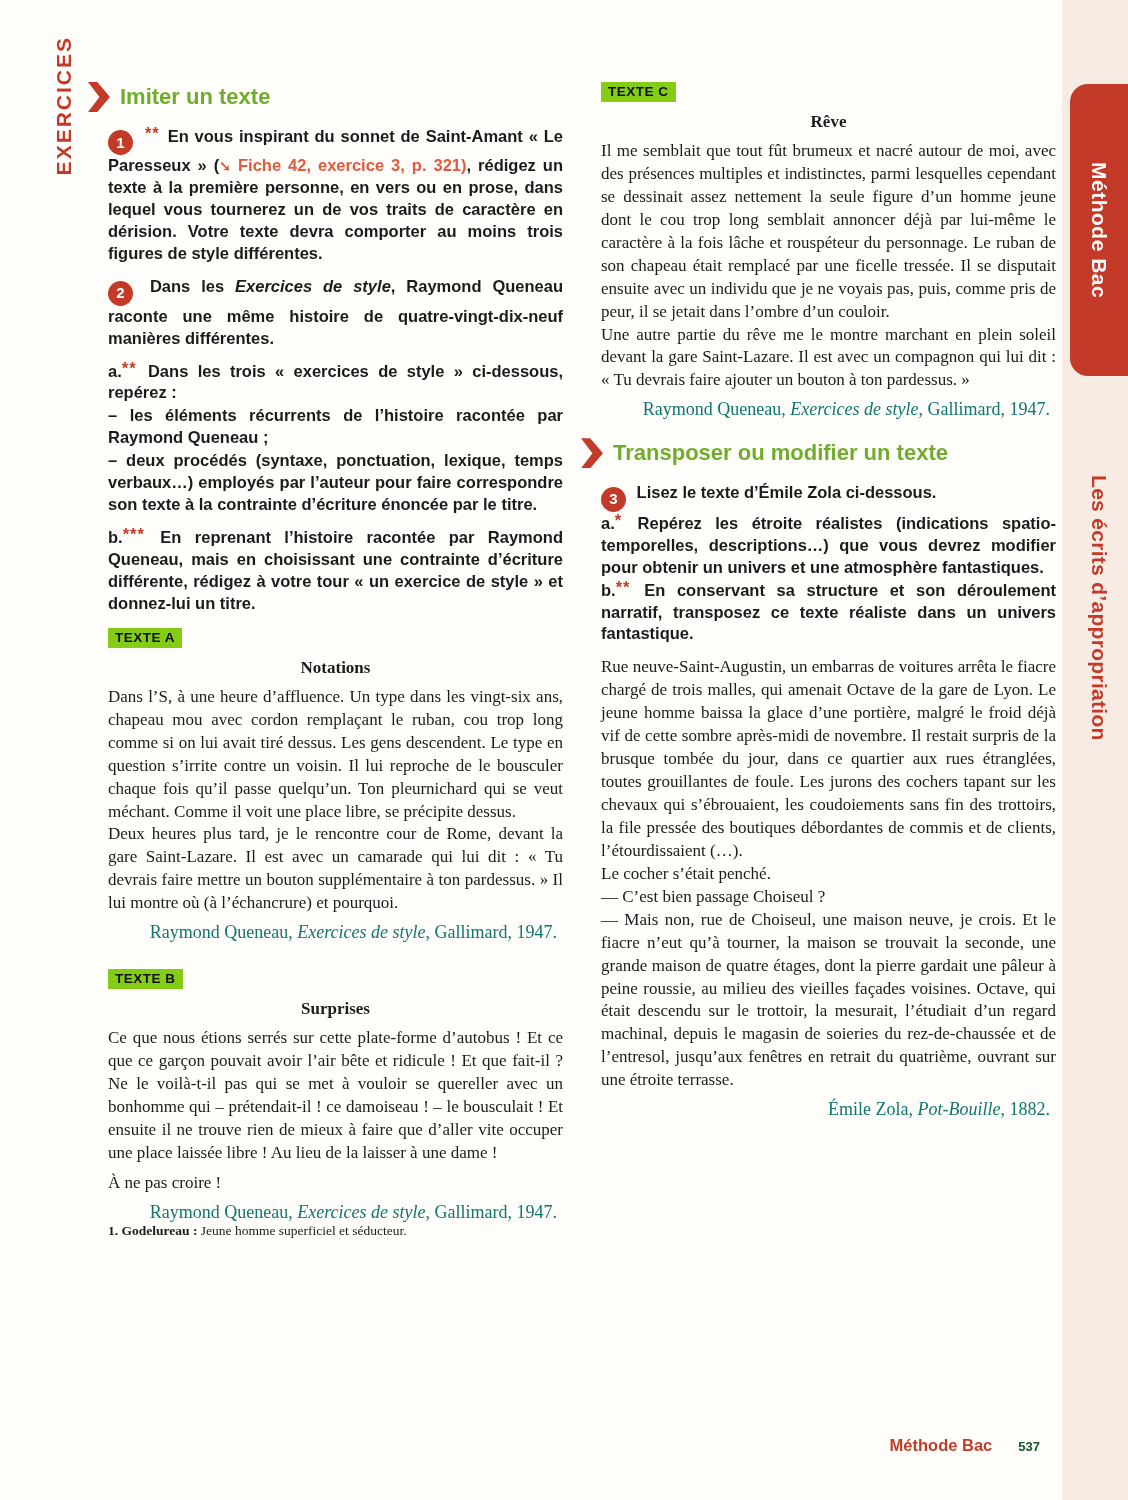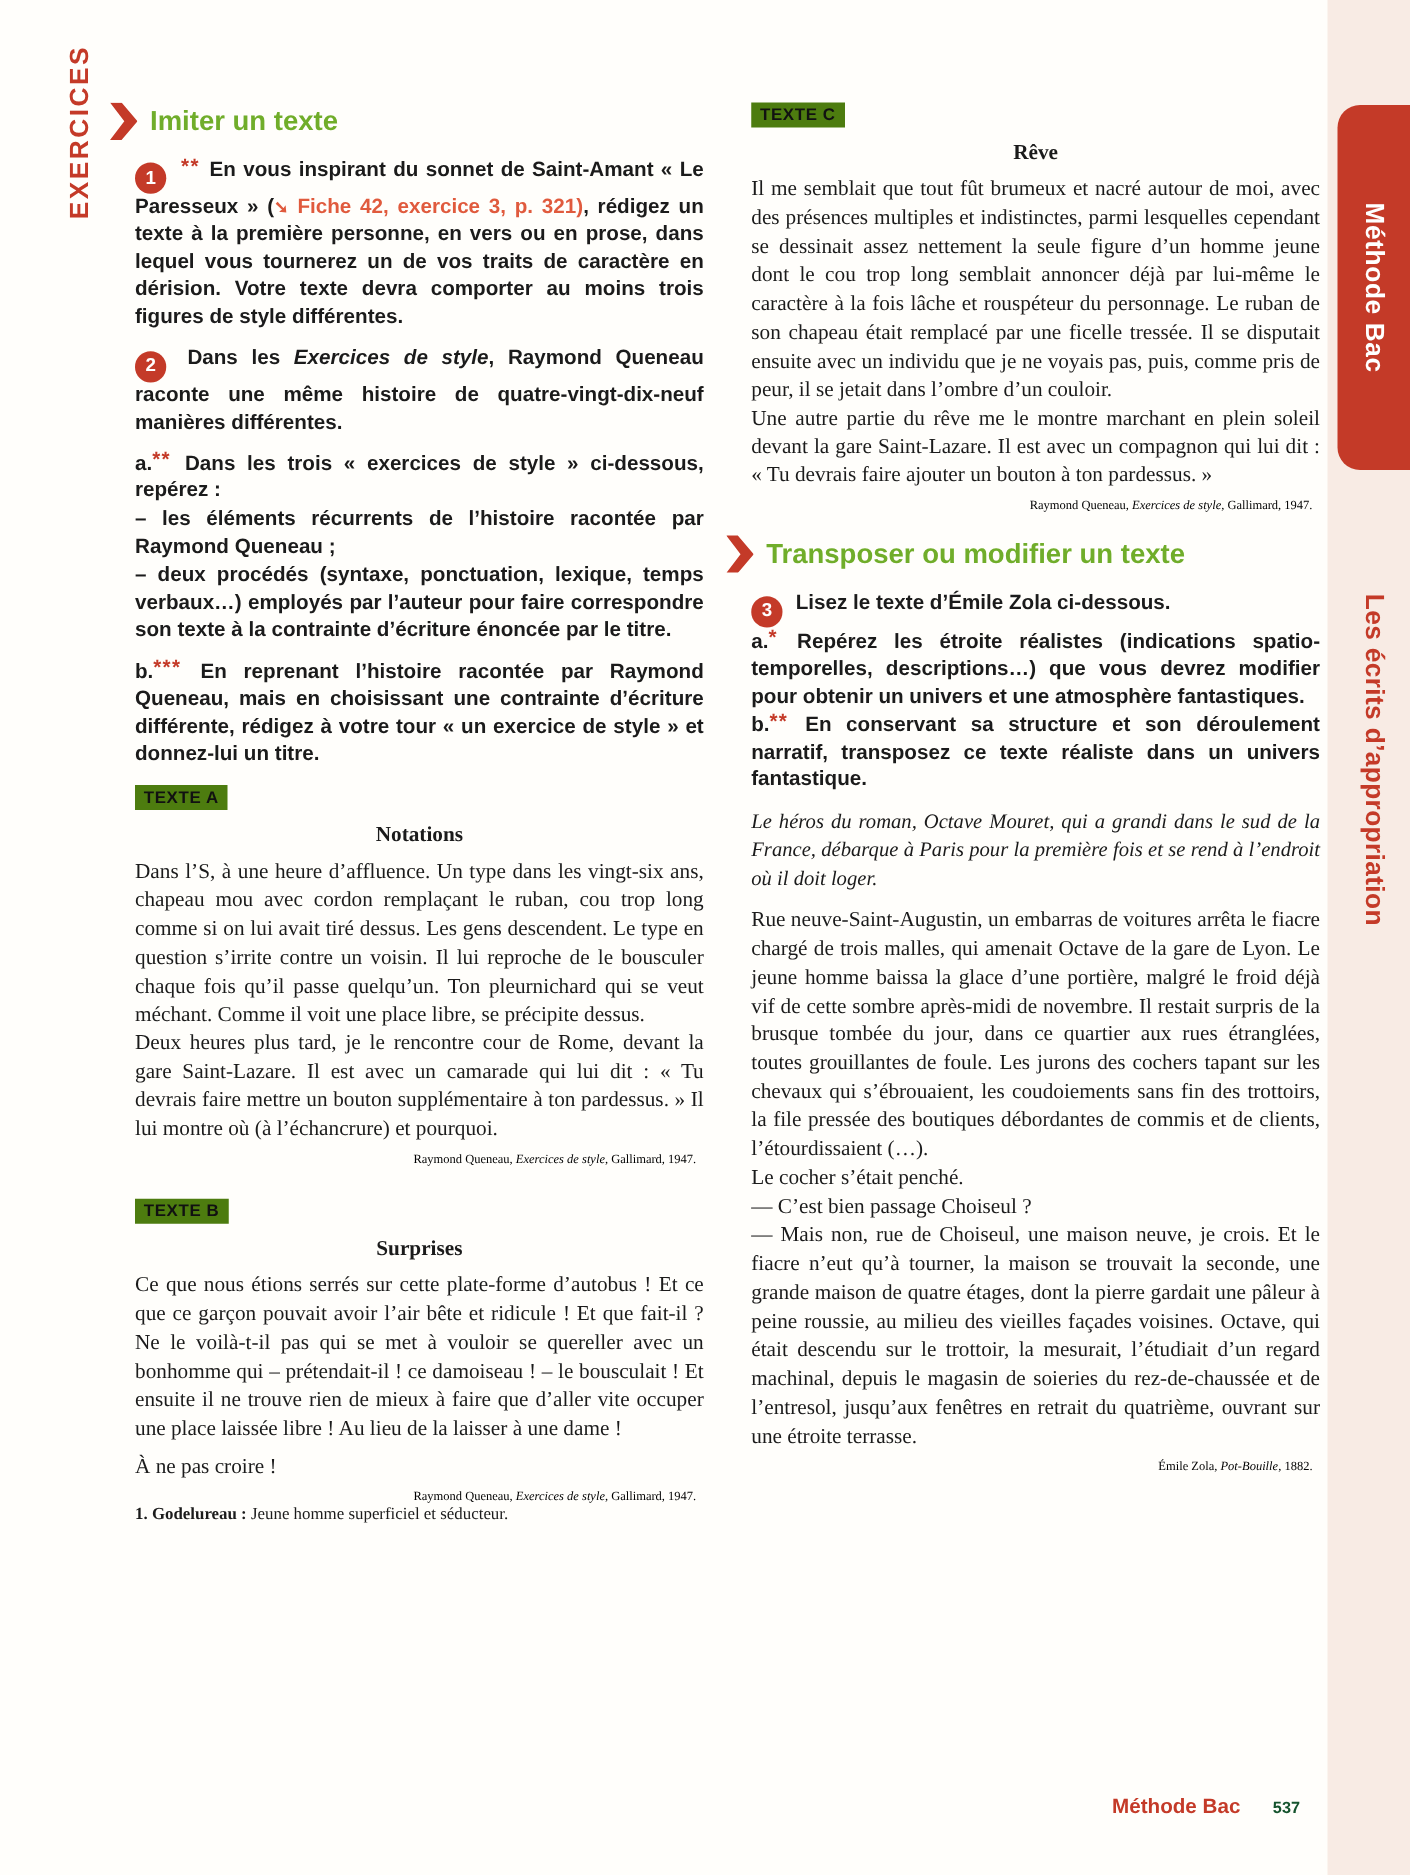--- a/index.html
+++ b/index.html
@@ -54,32 +54,32 @@
     background:#c43a28; color:#fff; align-items:center; justify-content:center;
     font-size:15px; font-weight:bold; margin-right:6px; vertical-align:-6px;
   }
   .stars { color:#c43a28; letter-spacing:1px; position:relative; top:-3px; margin-right:2px; }
   .fiche-link { color:#e05a3d; white-space:normal; }
   .fiche-link .arrow { font-size:14px; }
   .ital { font-style:italic; }
 
   
   .texte-tag {
-    display:inline-block; background:#4d7c0f; color:#111;
+    display:inline-block; background:#84cc16; color:#111;
     font-weight:bold; font-size:13.5px; letter-spacing:.5px;
     padding:2px 7px 3px; margin:14px 0 6px;
   }
   .first-tag { margin-top:2px; }
 
   
   .lit-title { font-family:"Liberation Serif", serif; font-weight:bold; font-size:17px; text-align:center; margin:4px 0 8px; }
   .lit { font-family:"Liberation Serif", serif; font-size:17px; line-height:1.35; text-align:justify; }
   .lit.space-above { margin-top:7px; }
   sup.note { color:#c43a28; font-size:11px; font-weight:bold; }
-  .attribution { font-family:"Liberation Serif", serif; font-size:10px; text-align:right; margin:7px 6px 0 0; color:#000000; }
+  .attribution { font-family:"Liberation Serif", serif; font-size:18px; text-align:right; margin:7px 6px 0 0; color:#0f766e; }
   .attribution .work { font-style:italic; }
   .footnote { font-family:"Liberation Serif", serif; font-size:13.5px; margin-top:0; }
   .footnote .fn-bold { font-weight:bold; }
 
   
   .chapeau { font-family:"Liberation Serif", serif; font-style:italic; font-size:16.5px; line-height:1.38; text-align:justify; margin:2px 0 10px; }
 
   .gap-md { height:12px; }
   .gap-lg { height:16px; }
 
@@ -175,21 +175,20 @@
   </p>
 
   <p class="instr tight">
     <span>a.</span><span class="stars">*</span><span> Repérez les étroite réalistes (indications spatio-temporelles, descriptions…) que vous devrez modifier pour obtenir un univers et une atmosphère fantastiques.</span>
   </p>
 
   <p class="instr">
     <span>b.</span><span class="stars">**</span><span> En conservant sa structure et son déroulement narratif, transposez ce texte réaliste dans un univers fantastique.</span>
   </p>
 
-  <p class="chapeau">Le héros du roman, Octave Mouret, qui a grandi dans le sud de la France, débarque à Paris pour la première fois et se rend à l’endroit où il doit loger.</p>
 
   <p class="lit">Rue neuve-Saint-Augustin, un embarras de voitures arrêta le fiacre chargé de trois malles, qui amenait Octave de la gare de Lyon. Le jeune homme baissa la glace d’une portière, malgré le froid déjà vif de cette sombre après-midi de novembre. Il restait surpris de la brusque tombée du jour, dans ce quartier aux rues étranglées, toutes grouillantes de foule. Les jurons des cochers tapant sur les chevaux qui s’ébrouaient, les coudoiements sans fin des trottoirs, la file pressée des boutiques débordantes de commis et de clients, l’étourdissaient (…).</p>
   <p class="lit">Le cocher s’était penché.</p>
   <p class="lit">— C’est bien passage Choiseul ?</p>
   <p class="lit">— Mais non, rue de Choiseul, une maison neuve, je crois. Et le fiacre n’eut qu’à tourner, la maison se trouvait la seconde, une grande maison de quatre étages, dont la pierre gardait une pâleur à peine roussie, au milieu des vieilles façades voisines. Octave, qui était descendu sur le trottoir, la mesurait, l’étudiait d’un regard machinal, depuis le magasin de soieries du rez-de-chaussée et de l’entresol, jusqu’aux fenêtres en retrait du quatrième, ouvrant sur une étroite terrasse.</p>
   <p class="attribution">
     <span>Émile Zola, </span><span class="work">Pot-Bouille</span><span>, 1882.</span>
   </p>
 </div>
 

